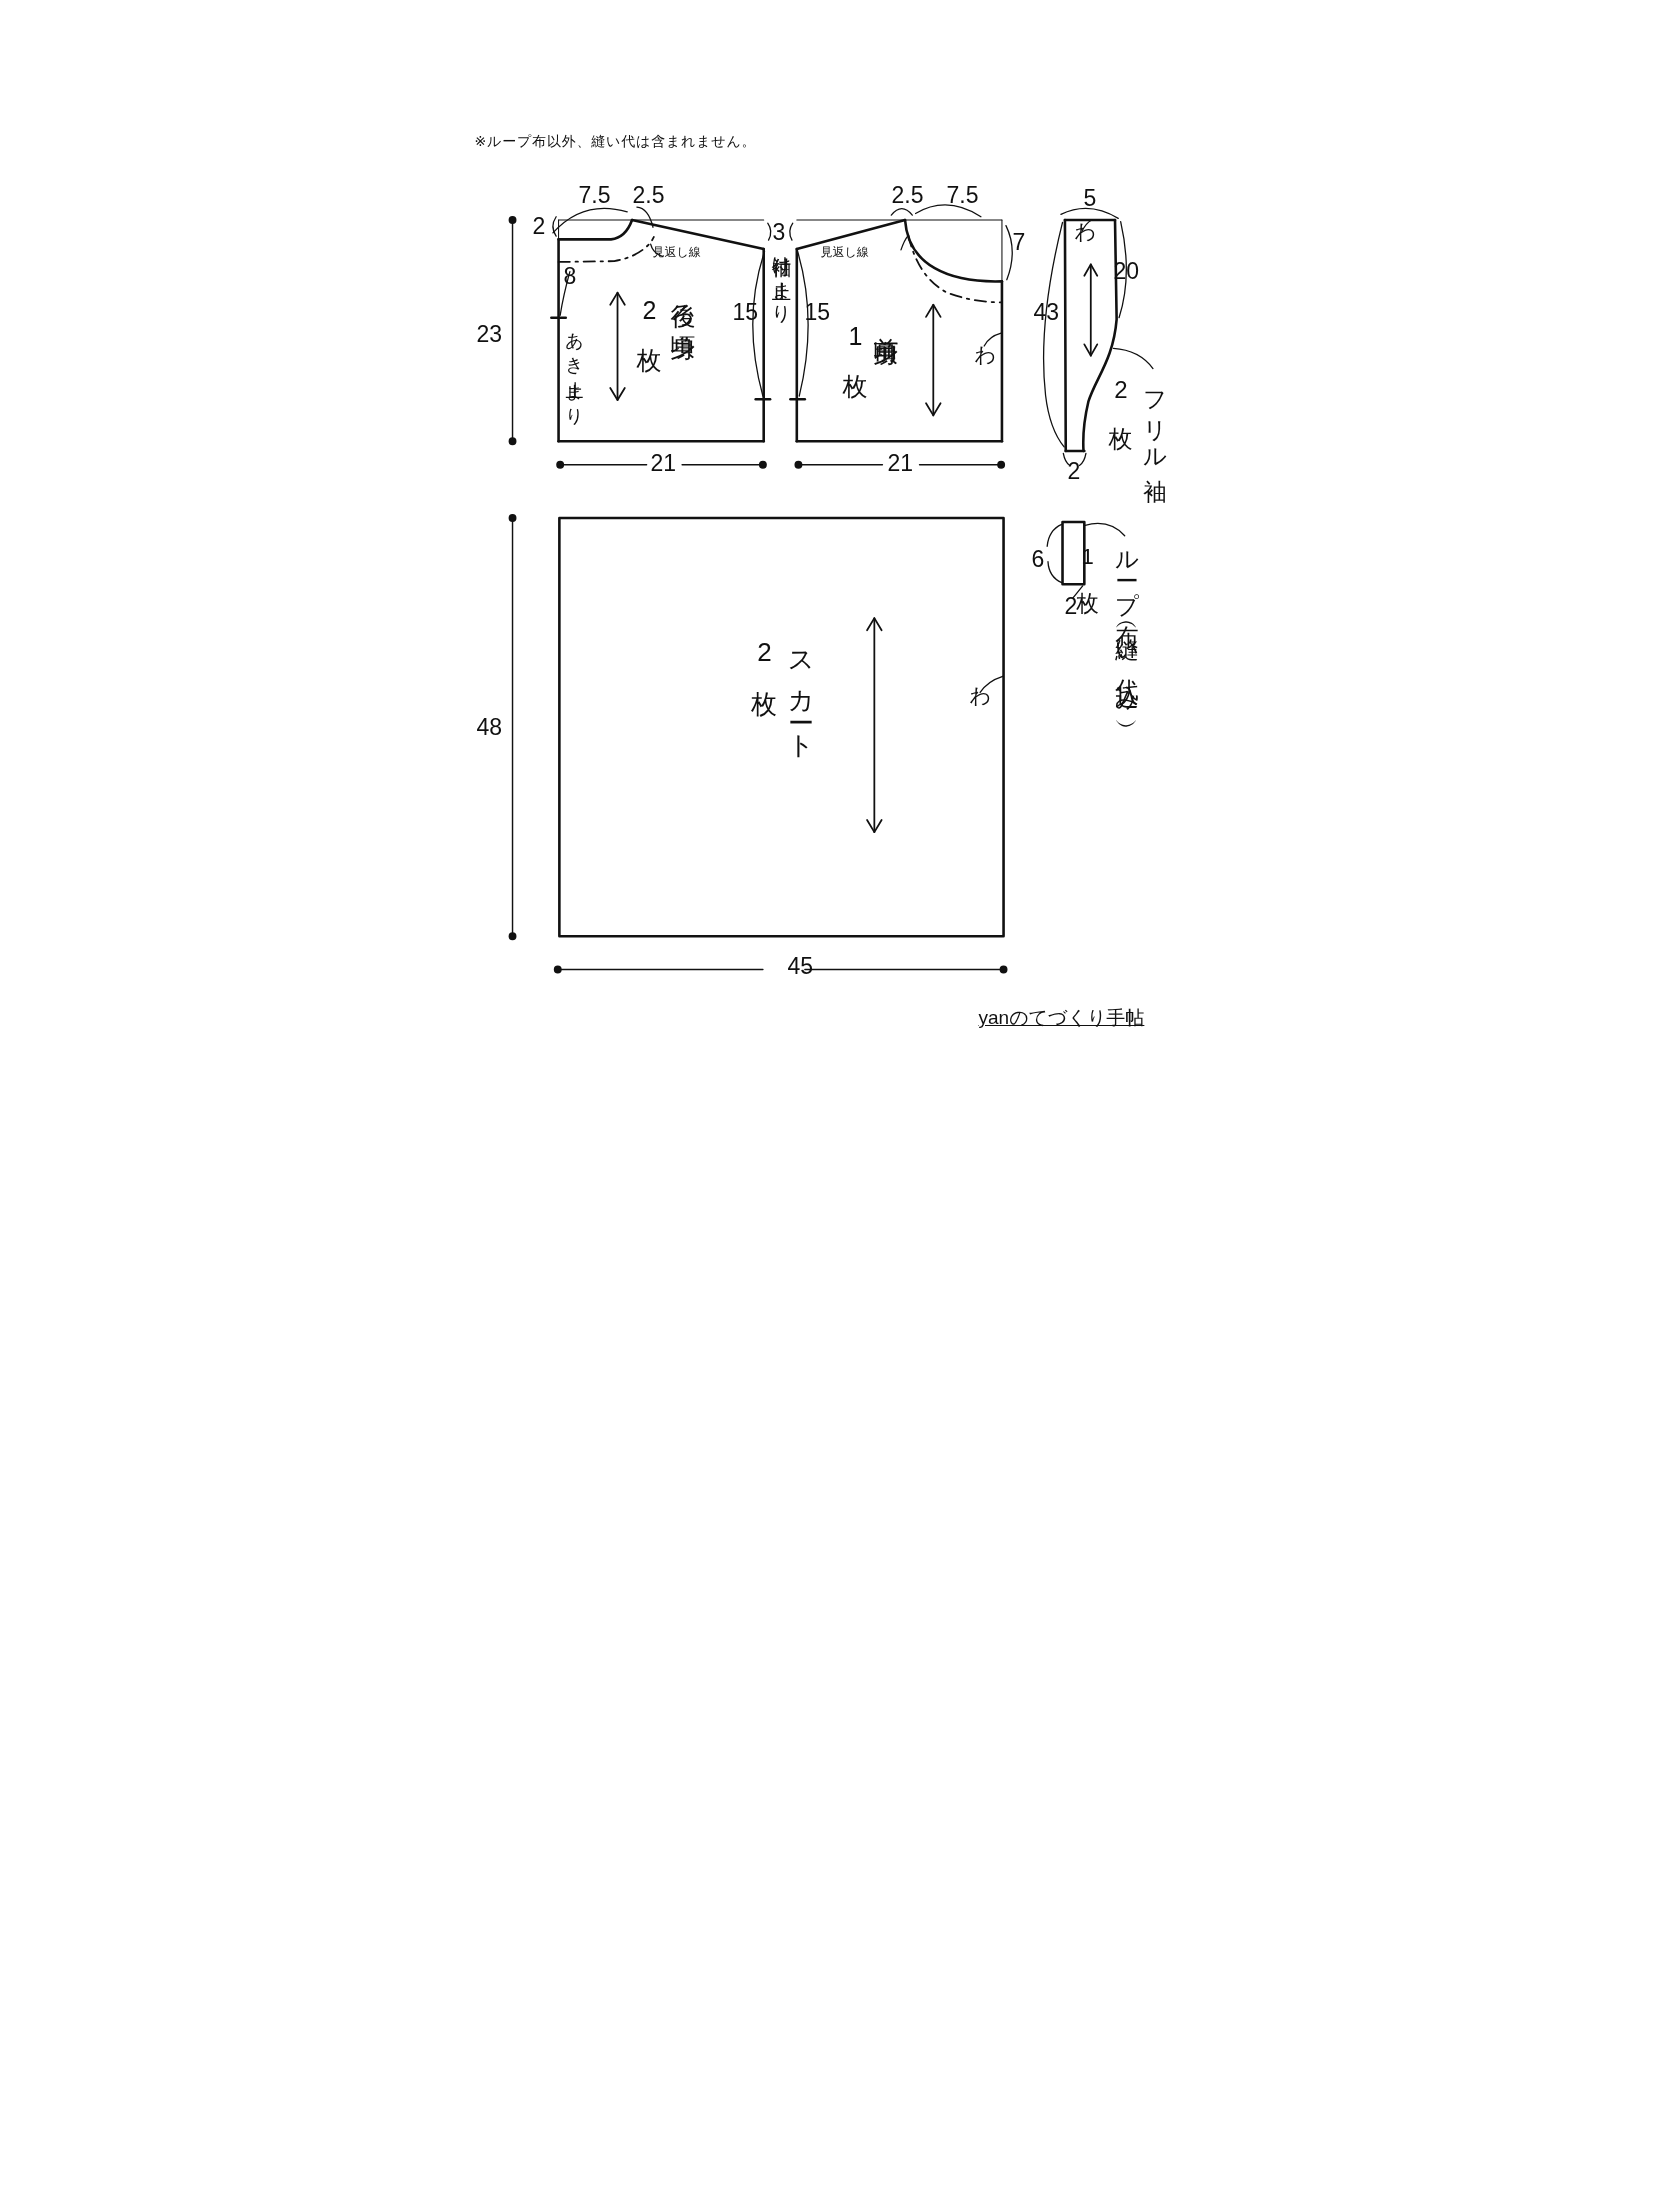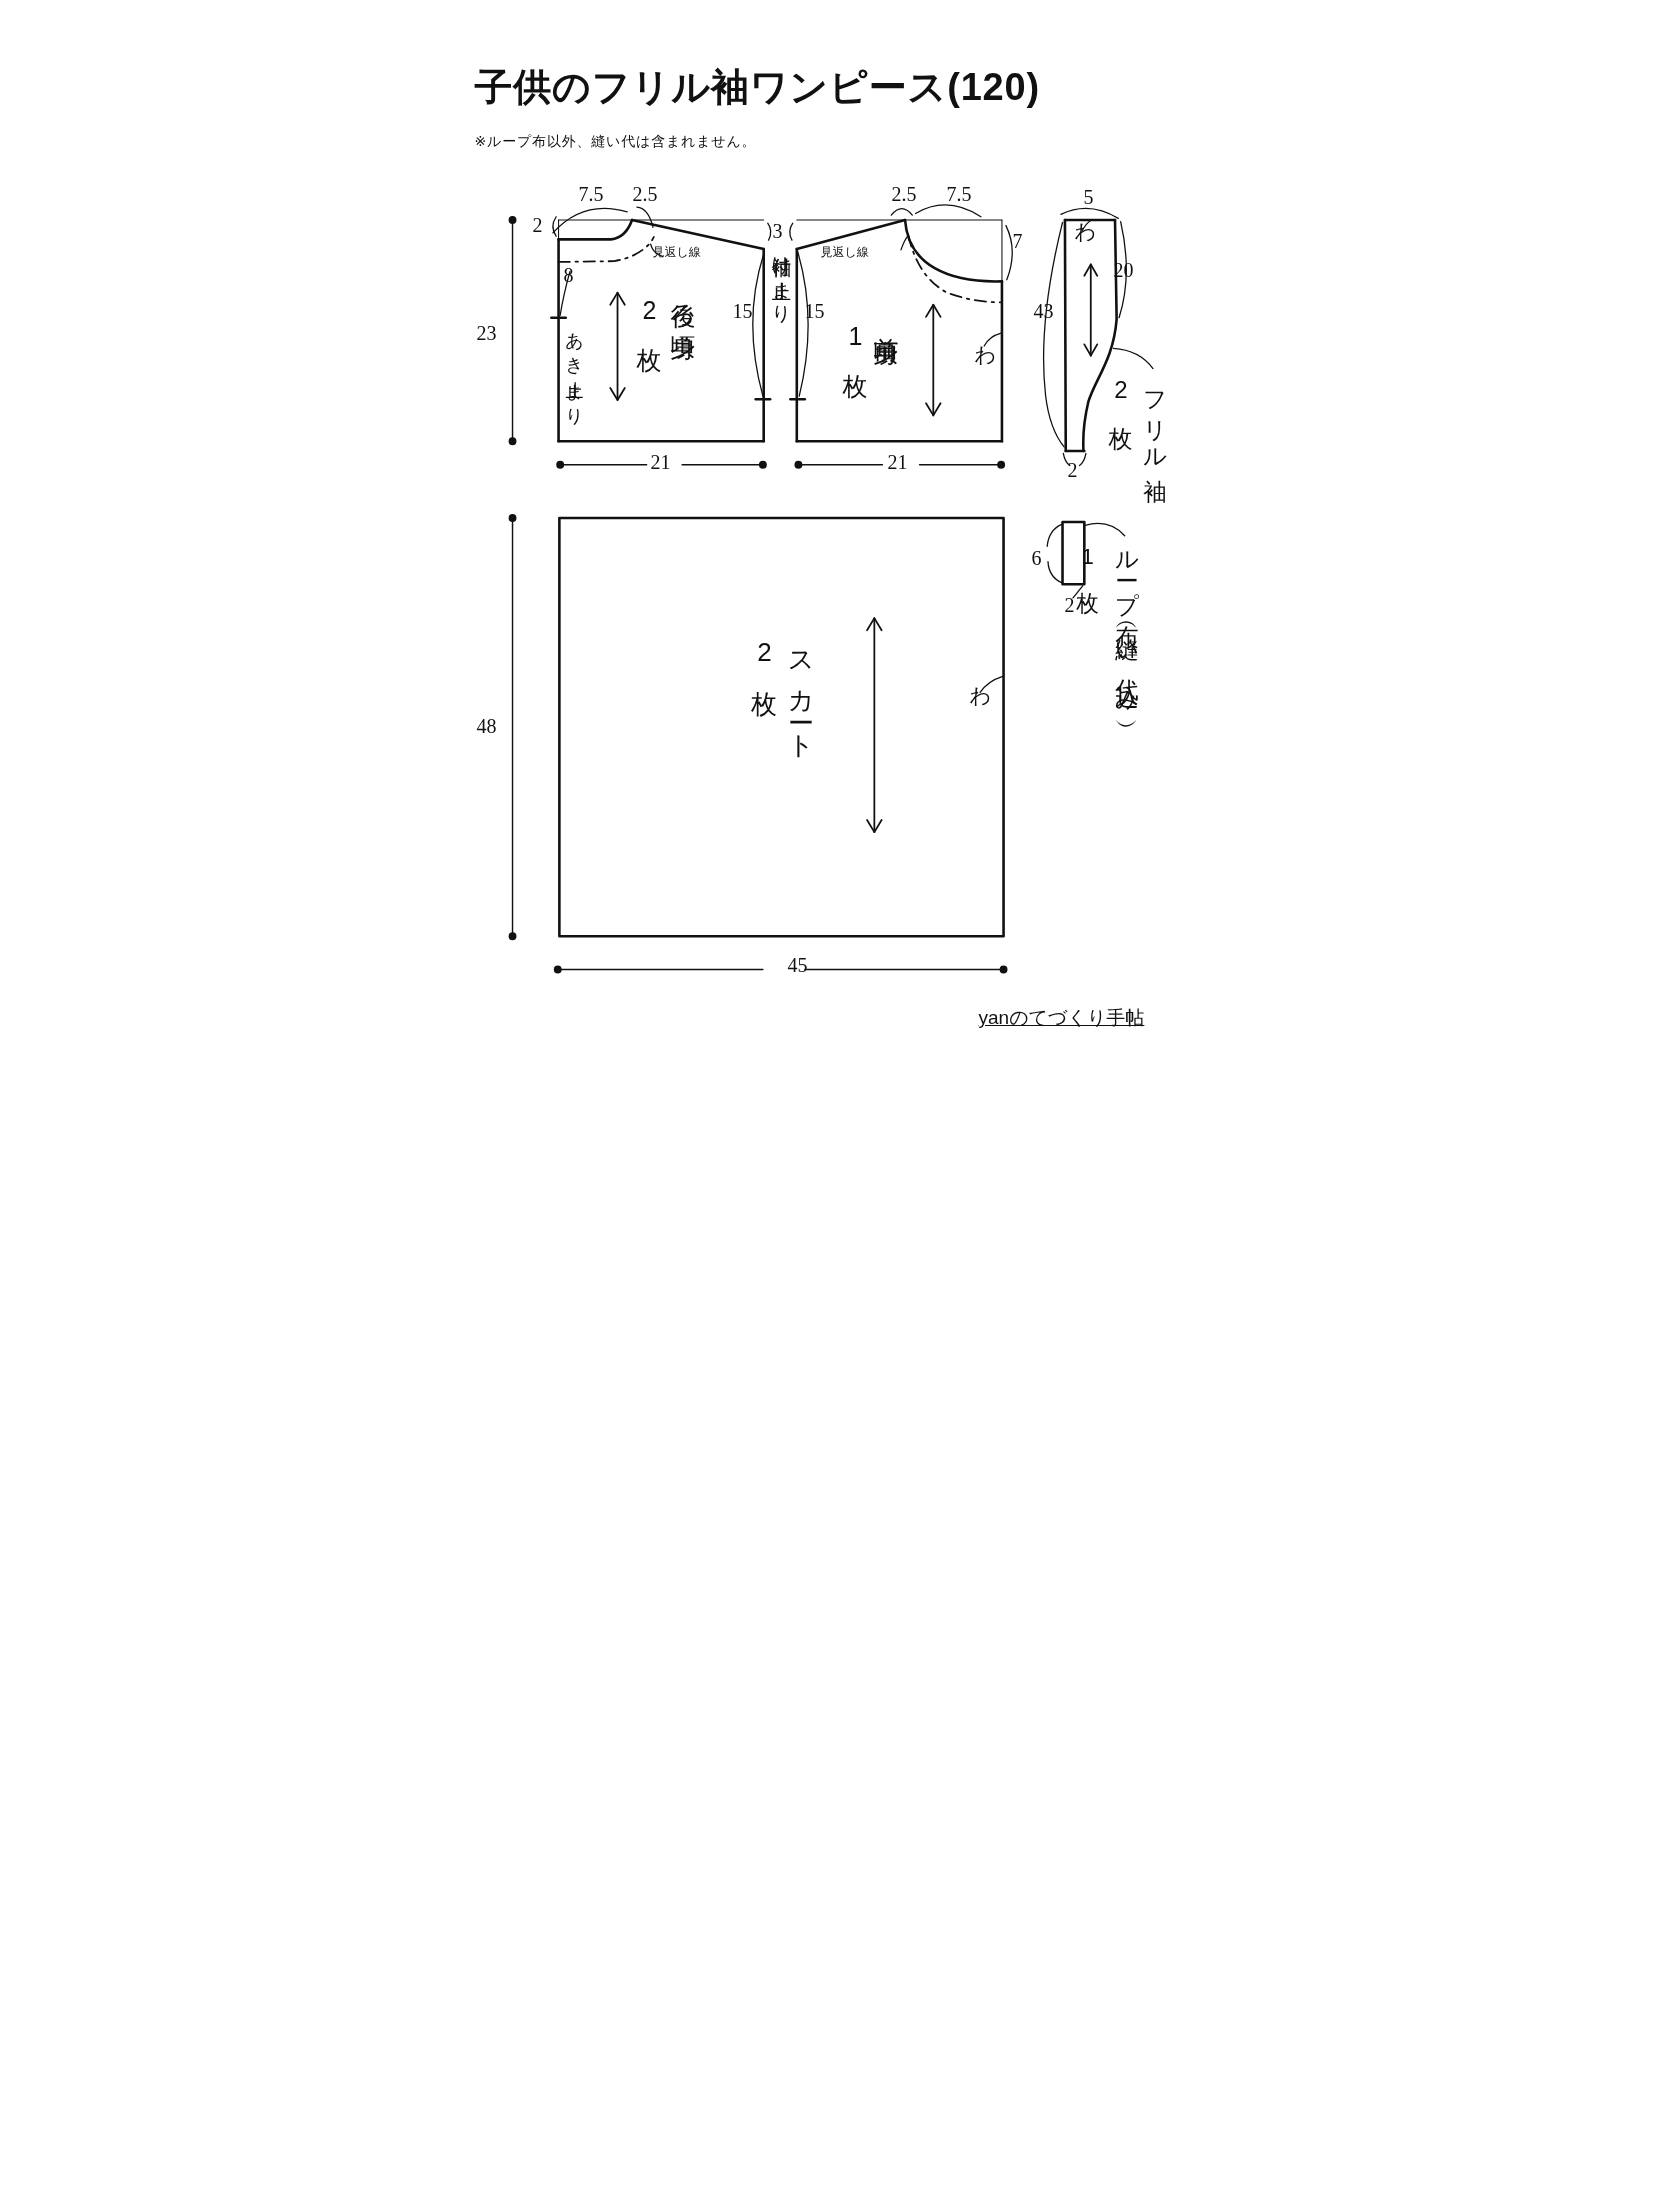--- a/index.html
+++ b/index.html
@@ -7,21 +7,21 @@
     position:relative;
     width:827px;height:1103px;
     margin:0 auto;
     background:#fff;
     color:#111;
     font-family:"Liberation Sans","DejaVu Sans",sans-serif;
     overflow:hidden;
   }
   .page svg{position:absolute;left:0;top:0;}
   .lbl{position:absolute;white-space:nowrap;line-height:1;color:#111;}
-  .num{font-size:20px;font-family:Liberation Serif, serif;}
+  .num{font-size:23px;}
   .small{font-size:12px;}
   .wa{font-size:21px;}
   .vt{
     position:absolute;
     writing-mode:vertical-rl;
     text-orientation:mixed;
     line-height:1;
     white-space:nowrap;
     color:#111;
   }
@@ -153,21 +153,20 @@
       <circle cx="122" cy="641" r="4" fill="#111"></circle>
       <circle cx="122" cy="1159" r="4" fill="#111"></circle>
 
       <path d="M178,1200 H432"></path>
       <path d="M484,1200 H730"></path>
       <circle cx="178" cy="1200" r="4" fill="#111"></circle>
       <circle cx="730" cy="1200" r="4" fill="#111"></circle>
     </g>
   </svg>
 
-  <div class="lbl title" style="left:61px;top:68px;">子供のフリル袖ワンピース(120)</div>
   <div class="lbl note" style="left:61px;top:134px;">※ループ布以外、縫い代は含まれません。</div>
   <div class="lbl credit" style="left:565px;top:1008px;">yanのてづくり手帖</div>
 
   <div class="lbl num" style="left:165px;top:184px;">7.5</div>
   <div class="lbl num" style="left:219px;top:184px;">2.5</div>
   <div class="lbl num" style="left:119px;top:215px;">2</div>
   <div class="lbl num" style="left:150px;top:265px;">8</div>
   <div class="lbl num" style="left:63px;top:323px;">23</div>
   <div class="lbl num" style="left:319px;top:301px;">15</div>
   <div class="lbl num" style="left:237px;top:452px;">21</div>

